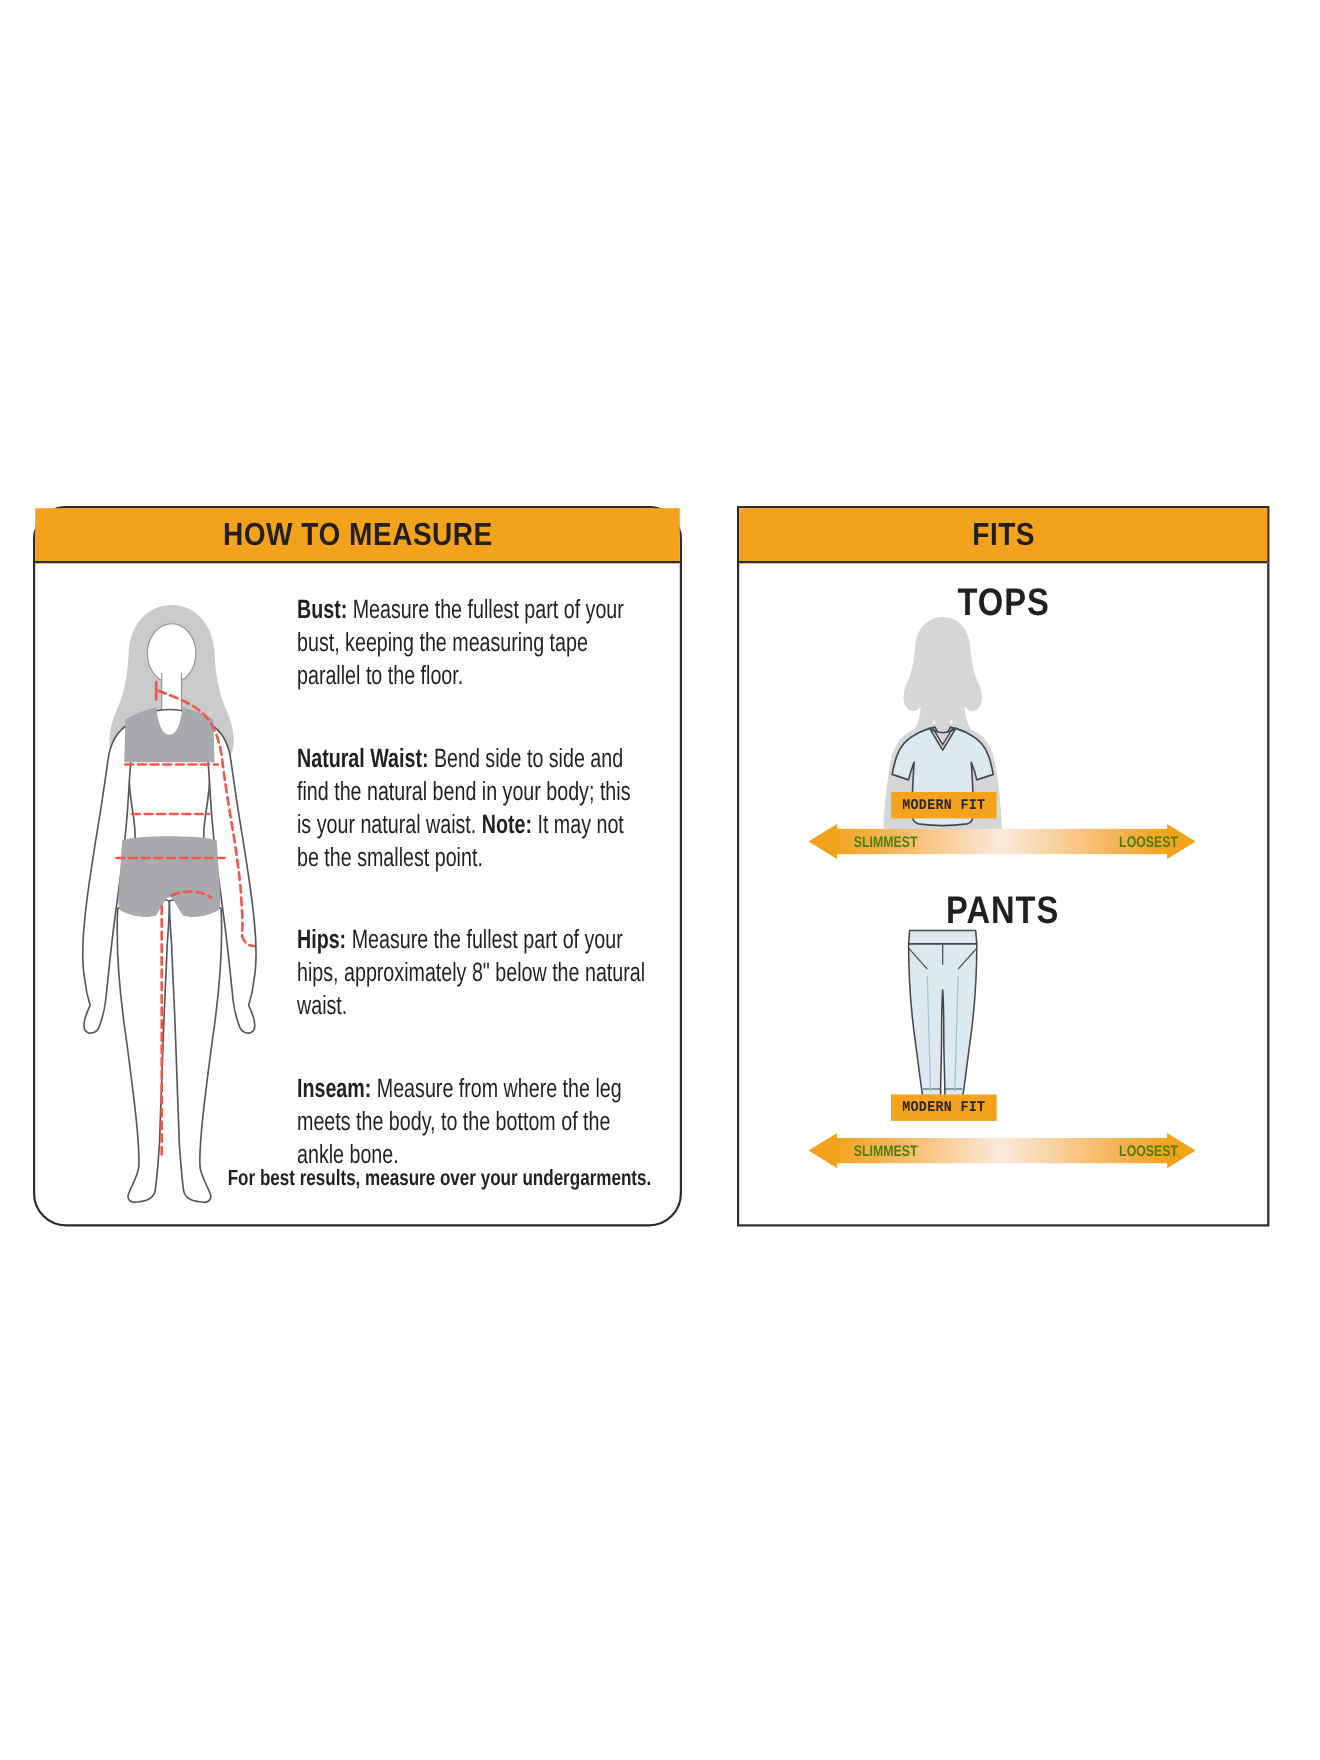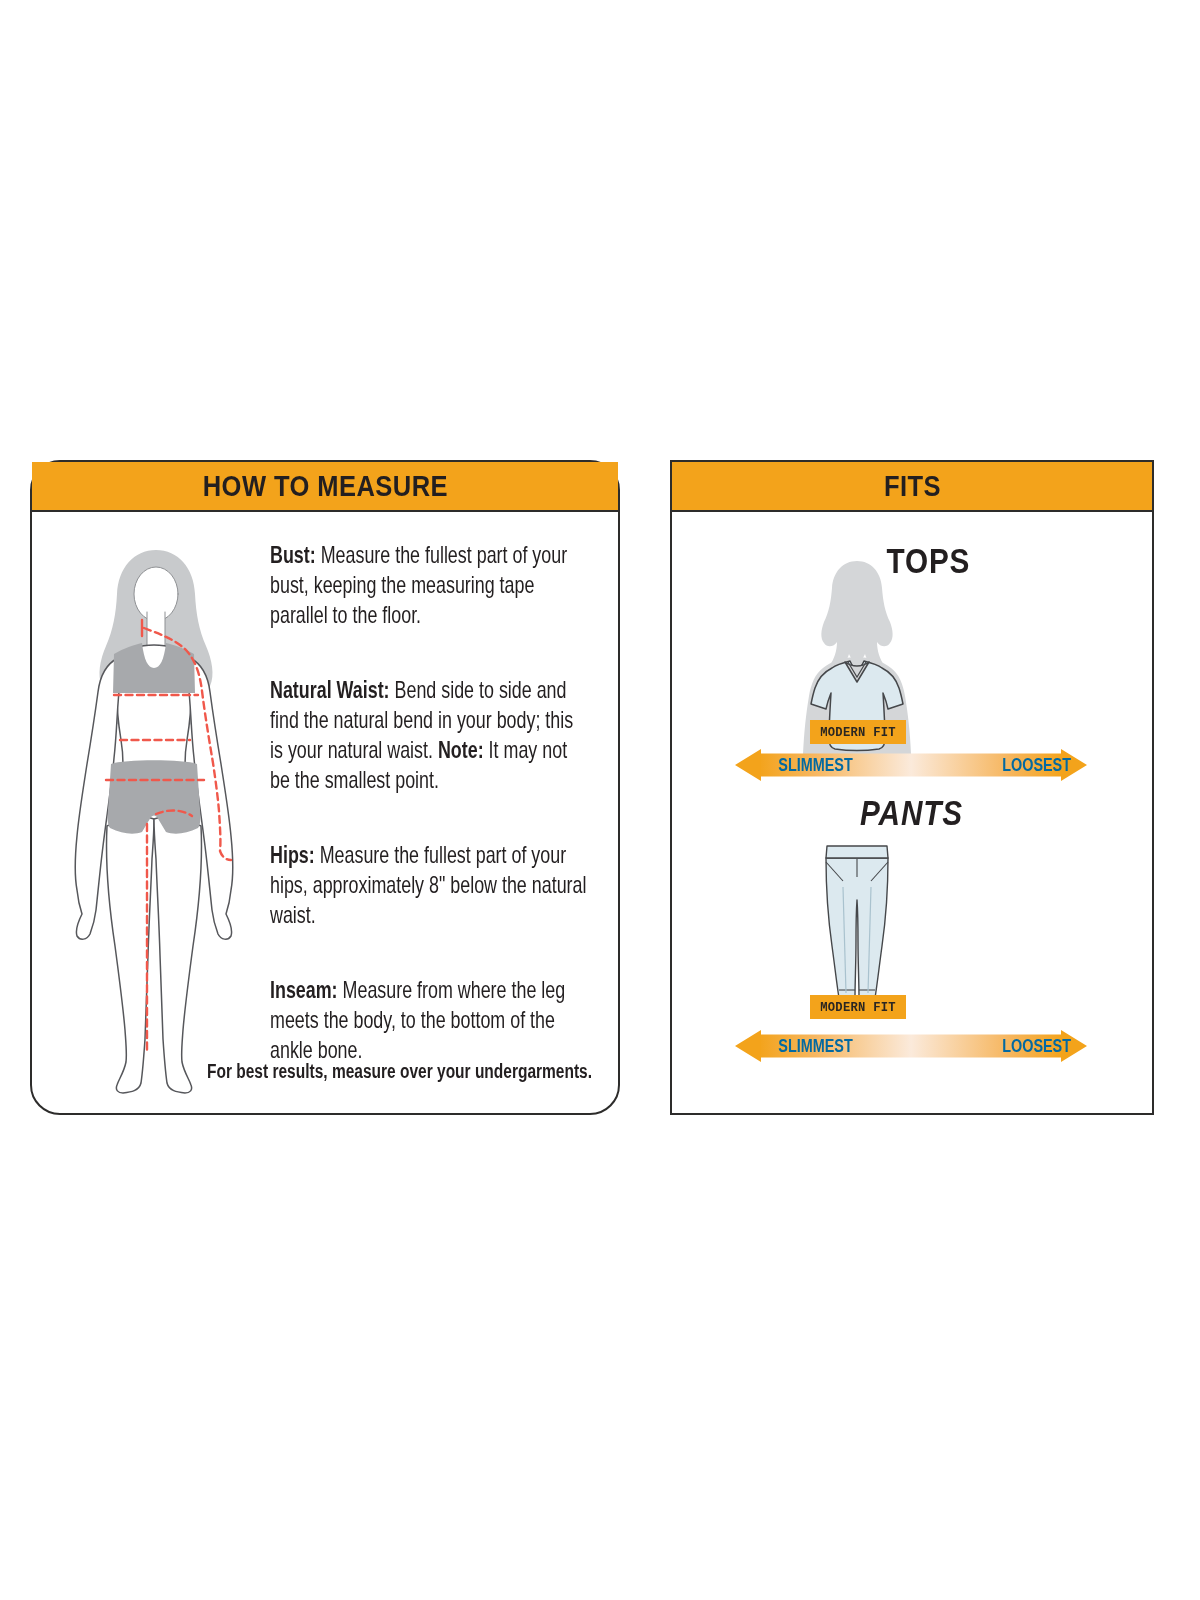--- a/index.html
+++ b/index.html
@@ -35,39 +35,39 @@
     position:absolute;left:175px;top:598px;width:480px;font-size:20px;
     font-weight:bold;transform:scaleX(.775);transform-origin:top left;white-space:nowrap;
   }
   .figure-svg{position:absolute;}
   
   .section-heading{
     position:absolute;left:0;width:100%;text-align:center;font-size:35px;
     font-weight:bold;letter-spacing:1px;
   }
   .section-heading .inner{display:inline-block;transform:scaleX(.85);white-space:nowrap;}
-  #tops-heading{top:79px;padding-left:16px;}
-  #pants-heading{top:331px;font-style:italic;}
+  #tops-heading{top:66px;}
+  #pants-heading{top:346px;}
   .fit-badge{
     position:absolute;left:138px;width:96px;height:24px;background:#F3A31B;
     display:flex;align-items:center;justify-content:center;z-index:3;font-family:Liberation Mono, monospace;
   }
   .fit-badge span{
     font-size:13.5px;font-weight:bold;letter-spacing:.3px;color:#2A2622;
     transform:scaleX(.9);white-space:nowrap;
   }
   #tops-badge{top:258px;}
   #pants-badge{top:533px;}
   .fit-scale{position:absolute;left:63px;width:352px;height:32px;z-index:2;}
   #tops-scale{top:287px;}
   #pants-scale{top:568px;}
   .fit-scale svg{position:absolute;left:0;top:0;}
   .scale-label{
     position:absolute;top:0;height:32px;display:flex;align-items:center;
-    font-size:18px;font-weight:bold;color:#0369a1;
+    font-size:14px;font-weight:bold;color:#4d7c0f;
   }
   .scale-label span{transform:scaleX(.8);white-space:nowrap;}
   .scale-label.left{left:34px;}
   .scale-label.right{right:16px;}
   .scale-label.right span{transform-origin:right center;}
 </style>
 </head>
 <body>
 
 <svg width="0" height="0" style="position:absolute">

